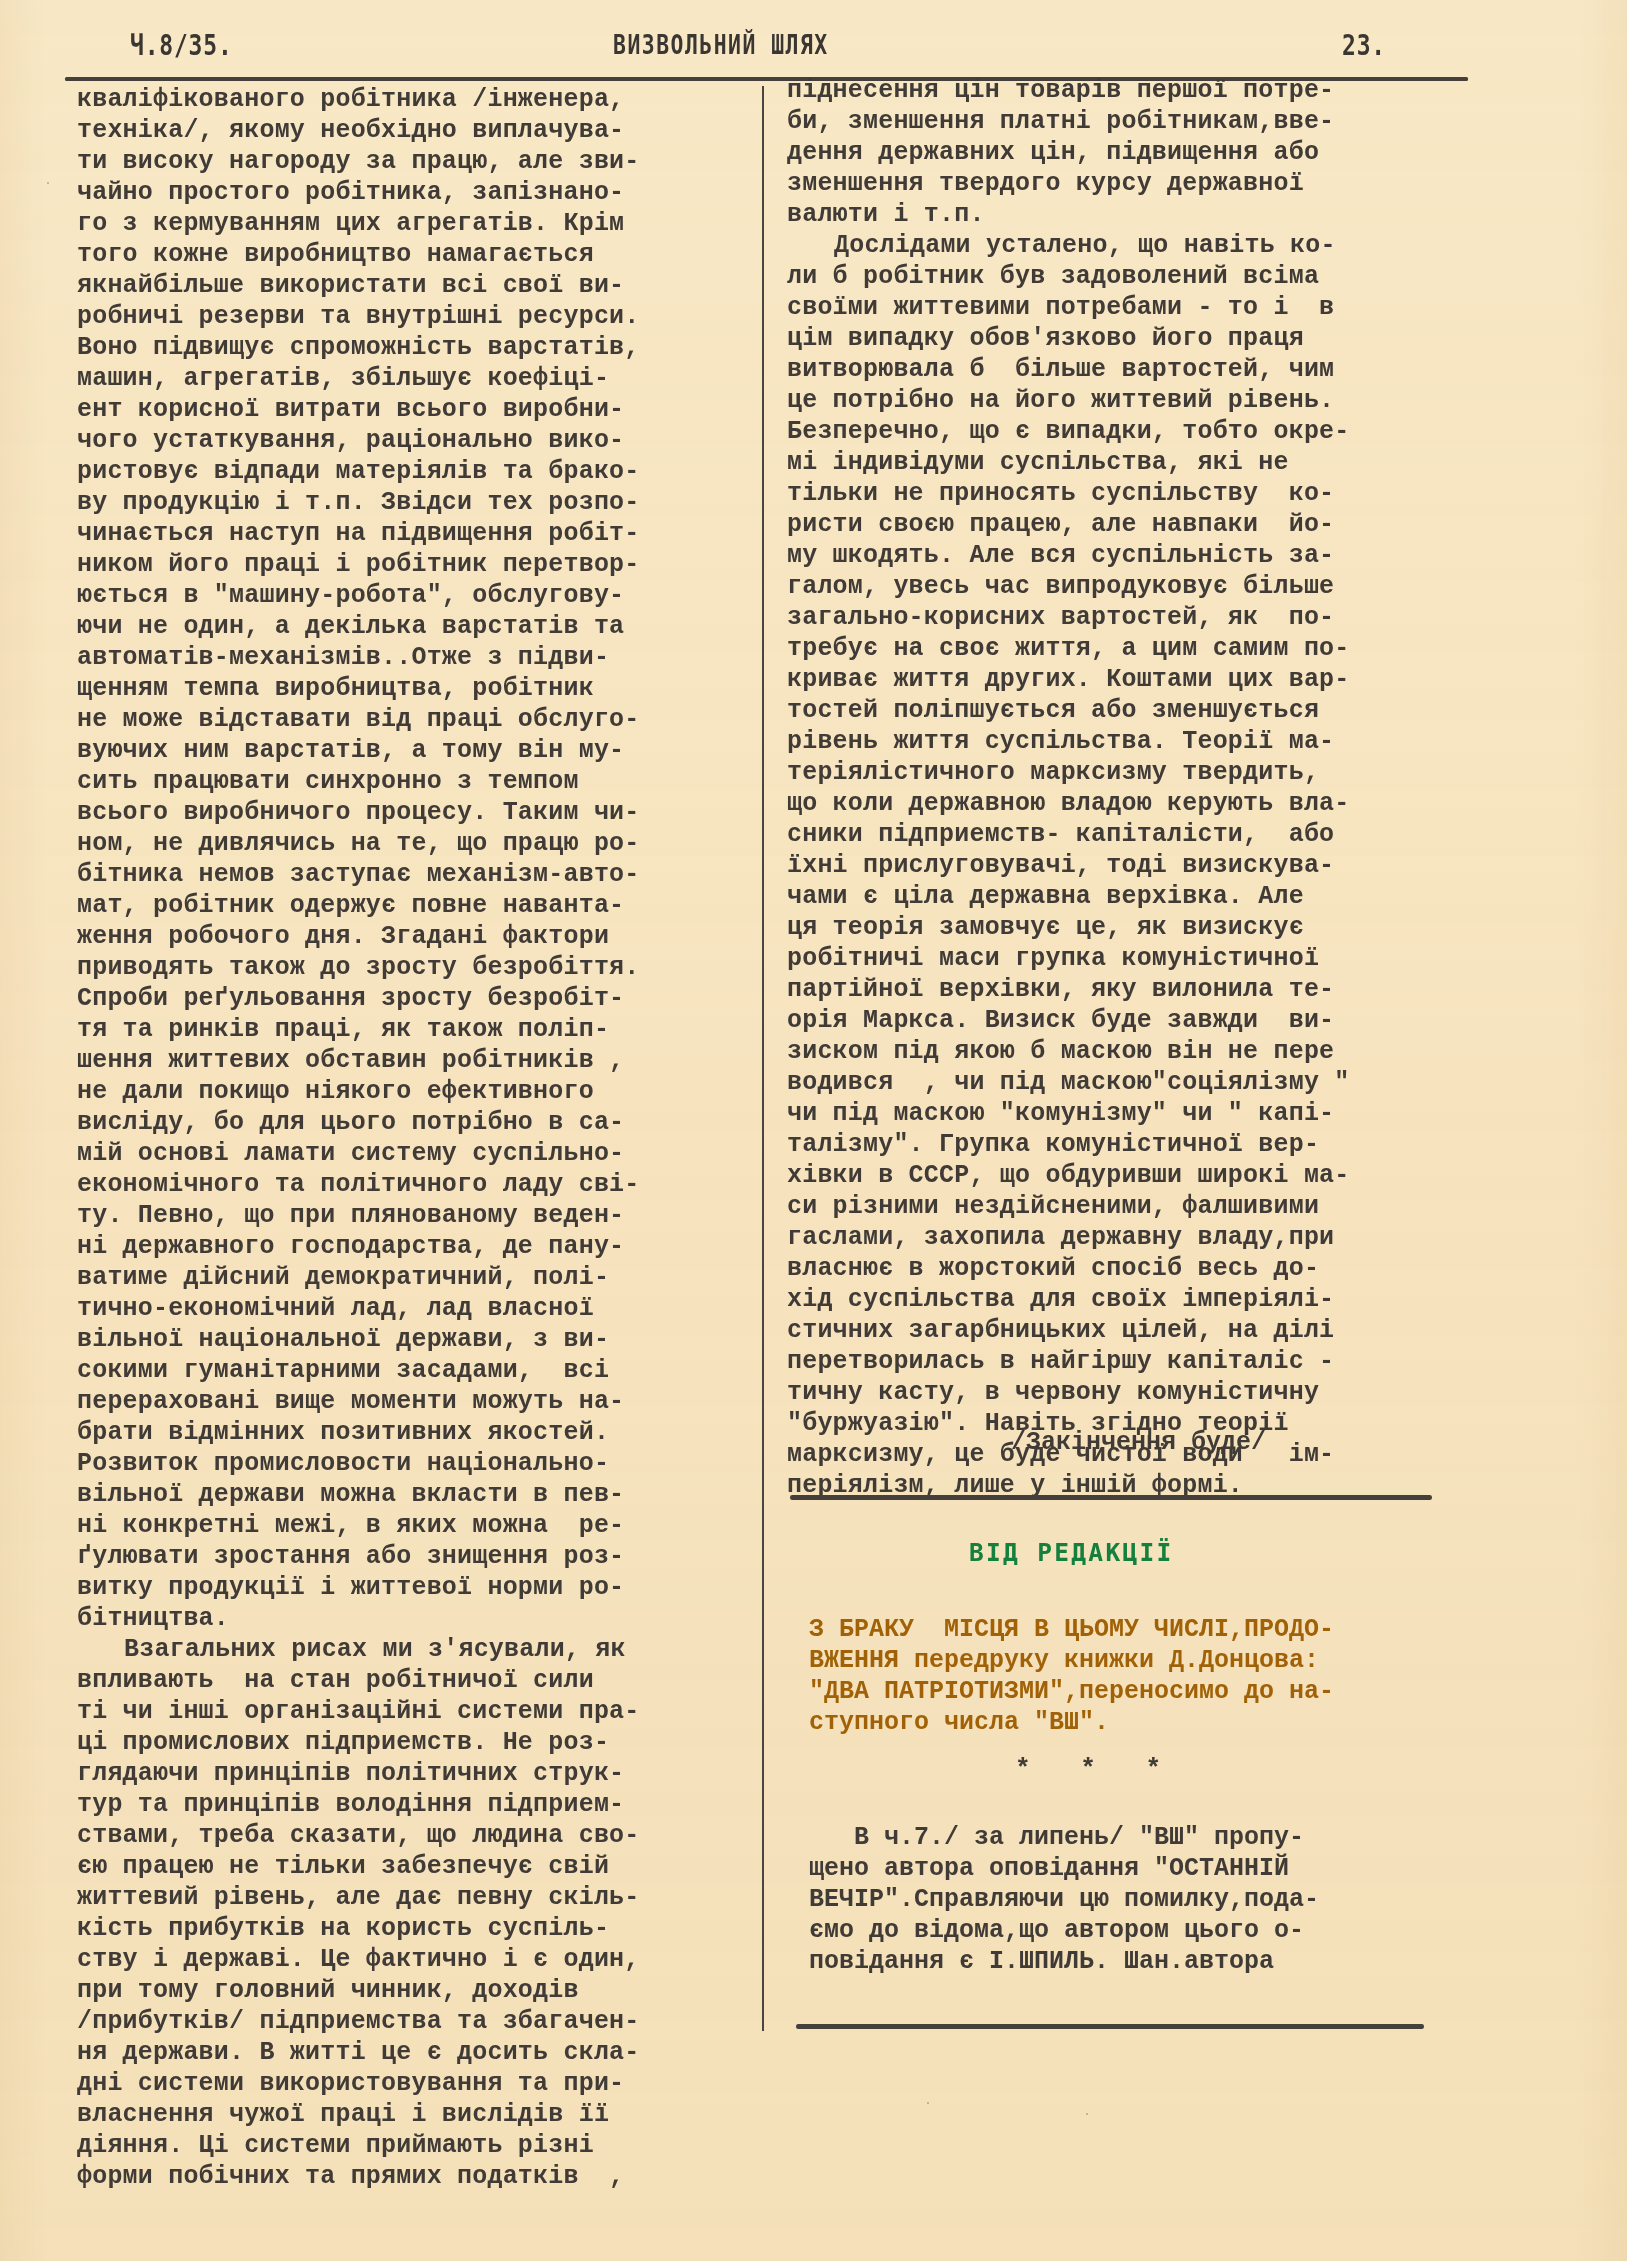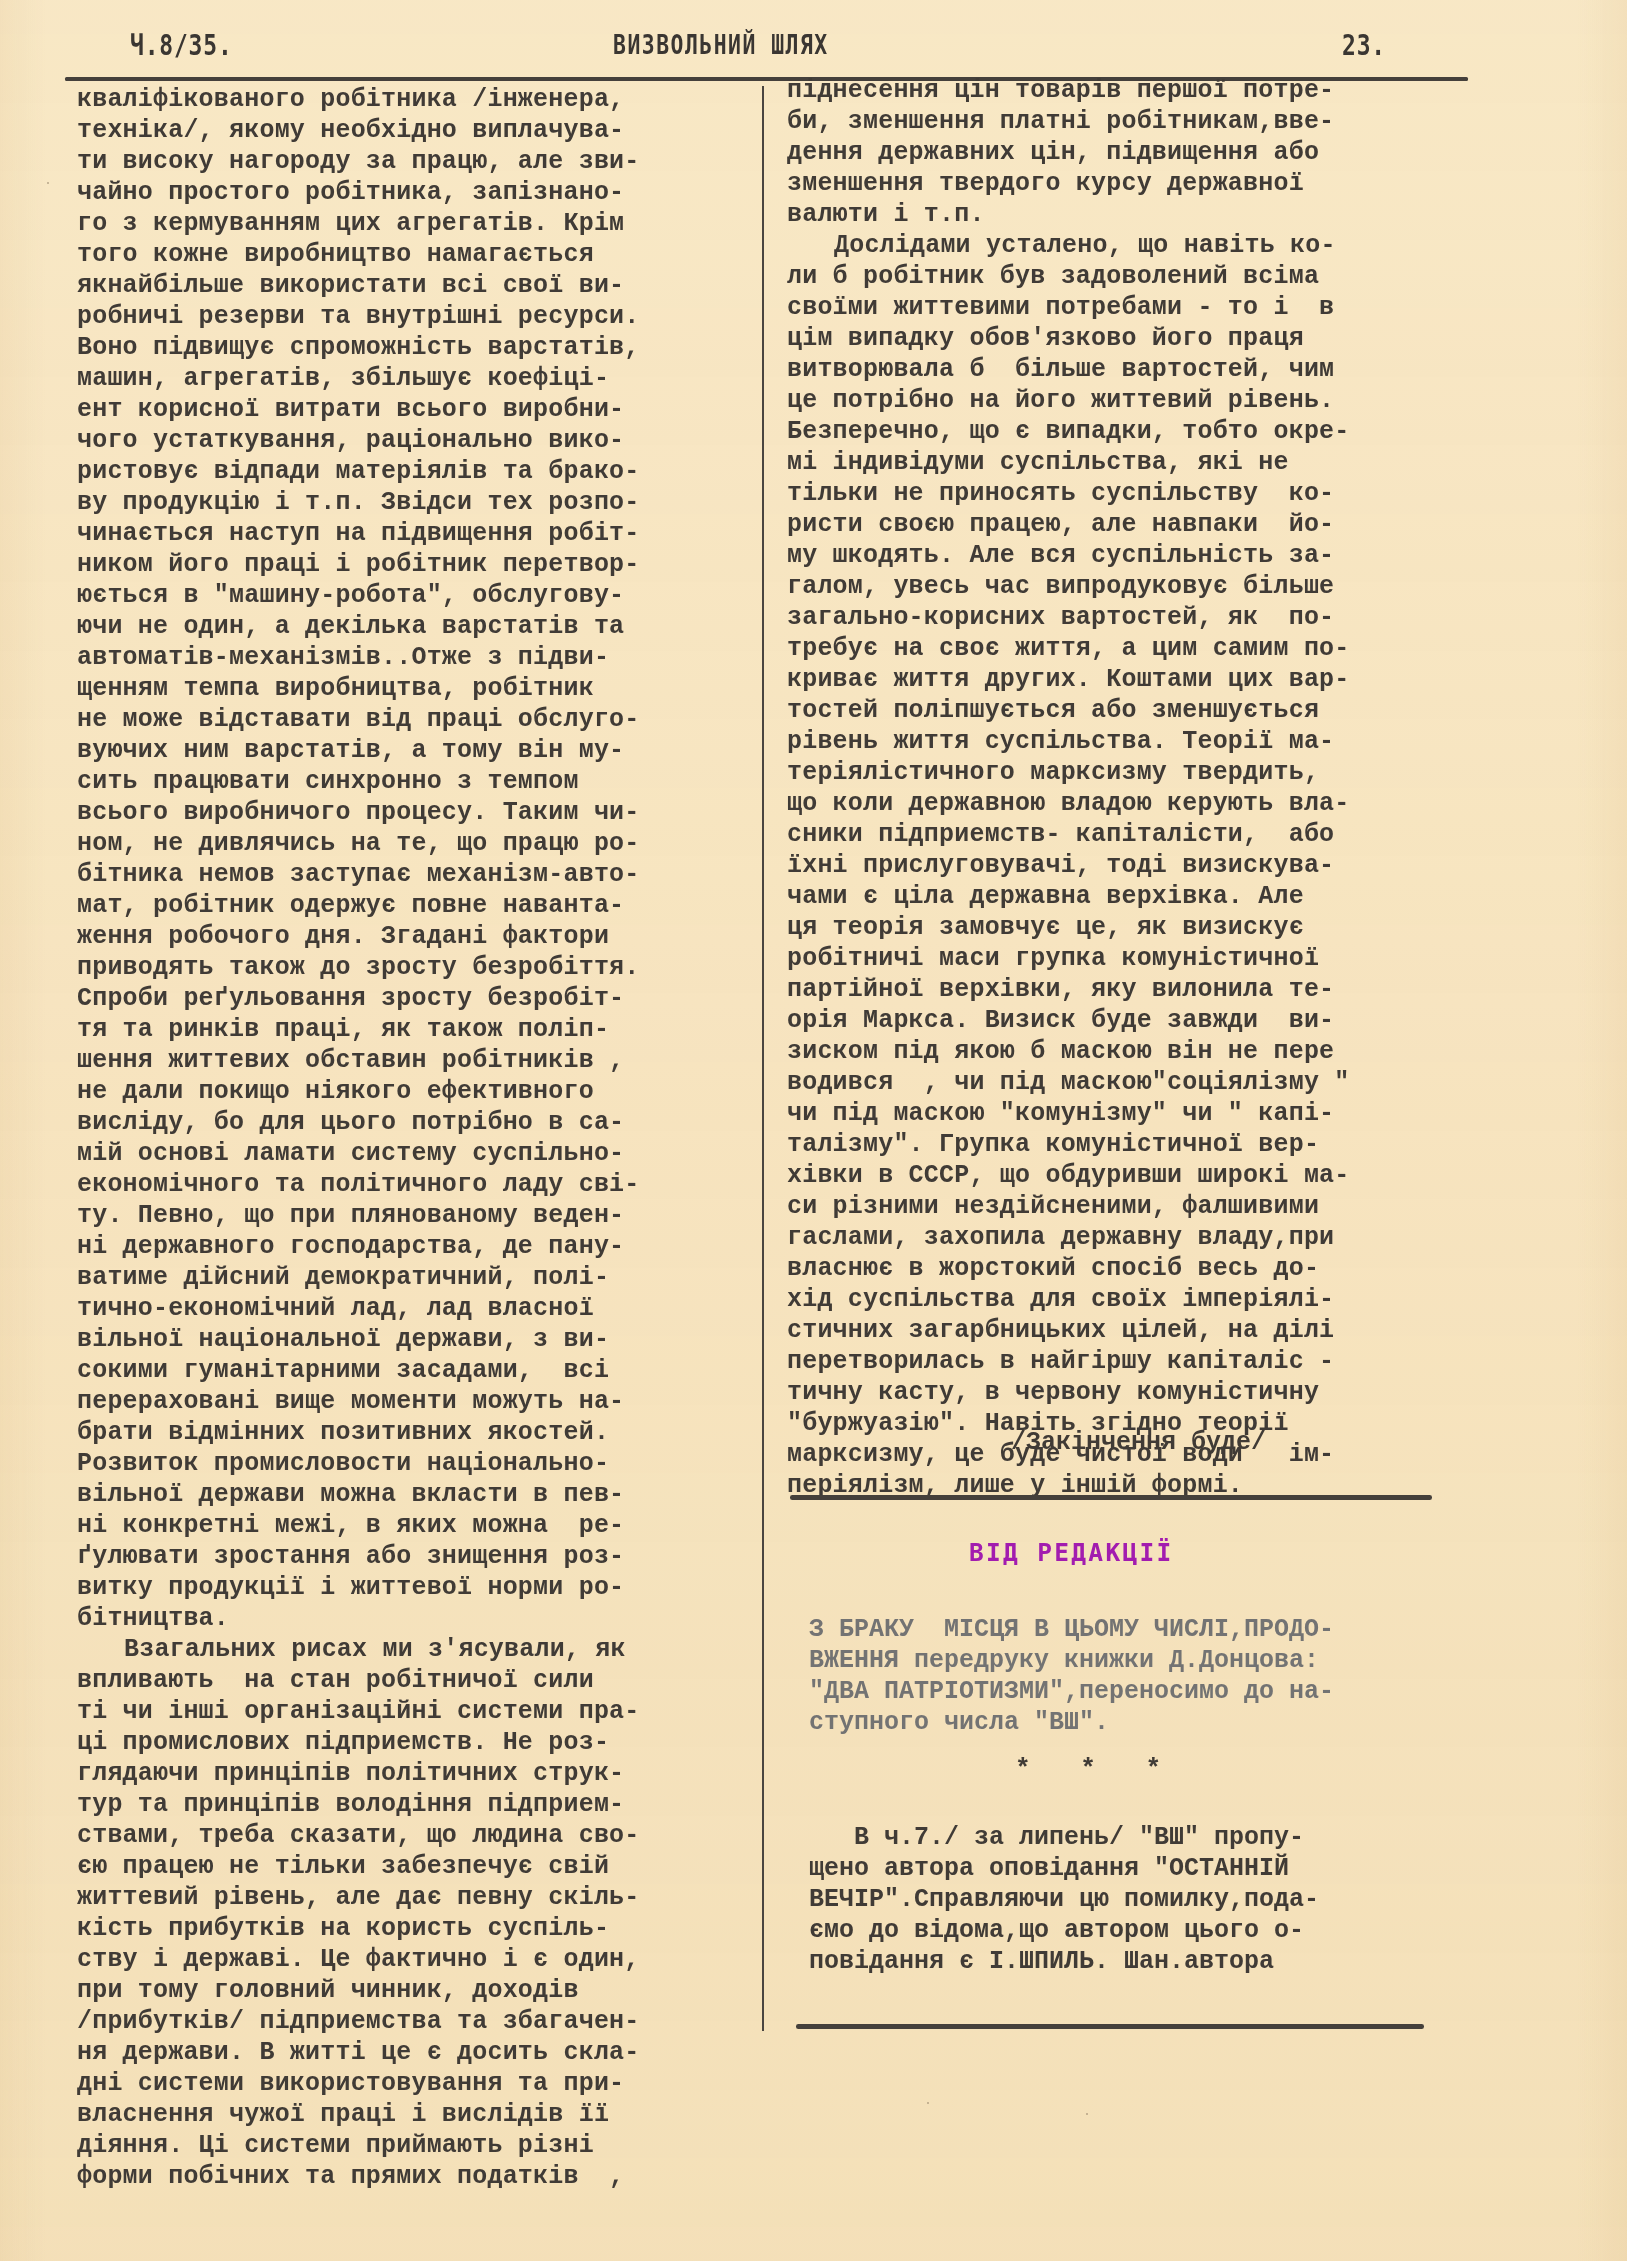--- a/index.html
+++ b/index.html
@@ -44,26 +44,26 @@
   .indent { padding-left: 47px; }
   .sign {
     position: absolute; left: 1011px; top: 1428px; font-size: 25px; font-weight: bold; color: #403b36; text-align: center;
   }
   .rule-mid {
     position: absolute; left: 790px; top: 1495px; width: 642px; height: 4.6px;
     background: #45403b; border-radius: 2.3px;
   }
   .editorial-title {
     position: absolute; left: 969px; top: 1538px; font-size: 24.5px; font-weight: bold;
-    letter-spacing: 2.3px; color: #a21caf;
+    letter-spacing: 2.3px; color: #15803d;
     font-family: "DejaVu Sans Mono", monospace;
   }
   .editorial-body {
     position: absolute; left: 809px; top: 1614px; font-size: 25px; line-height: 31px;
-    font-weight: bold; white-space: pre; color: #737373;
+    font-weight: bold; white-space: pre; color: #a16207;
   }
   .stars {
     position: absolute; left: 1015px; top: 1754px; font-size: 26px; font-weight: bold;
     letter-spacing: 17px; color: #403b36;
   }
   .erratum {
     position: absolute; left: 809px; top: 1822px; font-size: 25px; line-height: 31px;
     font-weight: bold; white-space: pre; color: #403b36;
   }
   .rule-bottom {

